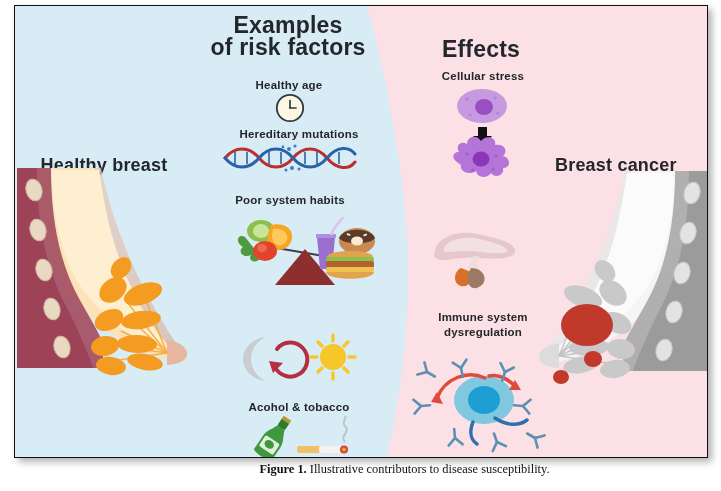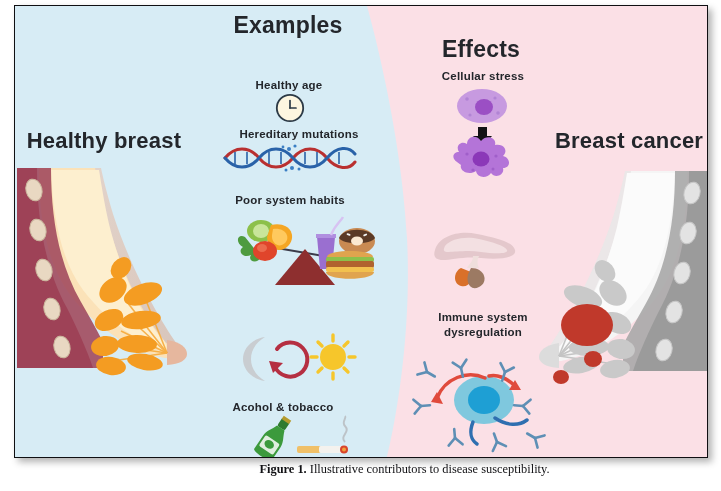--- a/index.html
+++ b/index.html
@@ -21,21 +21,21 @@
   .bg-pink{position:absolute;inset:0;}
   .bg-pink svg{display:block;width:100%;height:100%;}
 
   
   .hdg{
     position:absolute;color:#23262b;font-weight:bold;
     letter-spacing:.2px;text-align:center;line-height:1.14;
     font-family:"Liberation Sans",sans-serif;
   }
   .col-title{font-size:23px;}
-  .side-title{font-size:22px;}
+  .side-title{font-size:18px;margin-top:27px;}
   .item-label{font-size:11.5px;}
 
   .art{position:absolute;}
   .art svg{display:block;overflow:visible;}
 
   
   .caption{
     position:absolute;left:0;top:462px;width:721px;text-align:center;
     font-family:"Liberation Serif",serif;font-size:12.4px;color:#111114;padding-left:44px;
   }
@@ -105,20 +105,21 @@
           <ellipse cx="88" cy="178" rx="14" ry="10" transform="rotate(-8 88 178)"></ellipse>
           <ellipse cx="120" cy="176" rx="20" ry="9" transform="rotate(2 120 176)"></ellipse>
           <ellipse cx="94" cy="198" rx="15" ry="9" transform="rotate(8 94 198)"></ellipse>
           <ellipse cx="128" cy="194" rx="18" ry="8" transform="rotate(10 128 194)"></ellipse>
           <ellipse cx="104" cy="100" rx="12" ry="9" transform="rotate(-50 104 100)"></ellipse>
         </g>
       </svg>
     </div>
 
     <div class="hdg col-title" style="left:183px;top:6px;width:180px;">Examples</div>
+    <div class="hdg col-title" style="left:183px;top:28px;width:180px;">of risk factors</div>
 
     <div class="hdg item-label" style="left:198px;top:73px;width:152px;">Healthy age</div>
     <div class="art" style="left:259px;top:86px;">
       <svg width="32" height="32" viewBox="0 0 32 32">
         <circle cx="16" cy="16" r="13.2" fill="#fdf6e0" stroke="#2c3a46" stroke-width="1.8"></circle>
         <line x1="16" y1="16" x2="16" y2="8.5" stroke="#2c3a46" stroke-width="1.7" stroke-linecap="round"></line>
         <line x1="16" y1="16" x2="22" y2="16" stroke="#2c3a46" stroke-width="1.7" stroke-linecap="round"></line>
       </svg>
     </div>
 
@@ -207,21 +208,21 @@
           <line x1="76" y1="24" x2="82" y2="24"></line>
             <line x1="114" y1="24" x2="120" y2="24"></line>
           <line x1="83" y1="9" x2="87" y2="13"></line>
             <line x1="109" y1="35" x2="113" y2="39"></line>
           <line x1="83" y1="39" x2="87" y2="35"></line>
             <line x1="109" y1="13" x2="113" y2="9"></line>
         </g>
       </svg>
     </div>
 
-    <div class="hdg item-label" style="left:187px;top:395px;width:162px;">Acohol &amp; tobacco</div>
+    <div class="hdg item-label" style="left:203px;top:395px;width:162px;">Acohol &amp; tobacco</div>
     <div class="art" style="left:226px;top:414px;">
       <svg width="118" height="42" viewBox="0 0 118 42">
 
         <g transform="rotate(34 36 20)">
           <rect x="28" y="-2" width="9" height="10" rx="2" fill="#2f7a2f"></rect>
           <path d="M28 8 C26 14 22 18 22 24 L22 40 C22 43 43 43 43 40 L43 24 C43 18 39 14 37 8 Z" fill="#3c9a3c"></path>
           <rect x="24" y="22" width="17" height="13" rx="2" fill="#f2f7ef" opacity=".9"></rect>
           <ellipse cx="32" cy="28" rx="5" ry="4" fill="#3c9a3c"></ellipse>
           <rect x="28" y="-4" width="9" height="4" fill="#b59b2e"></rect>
         </g>

